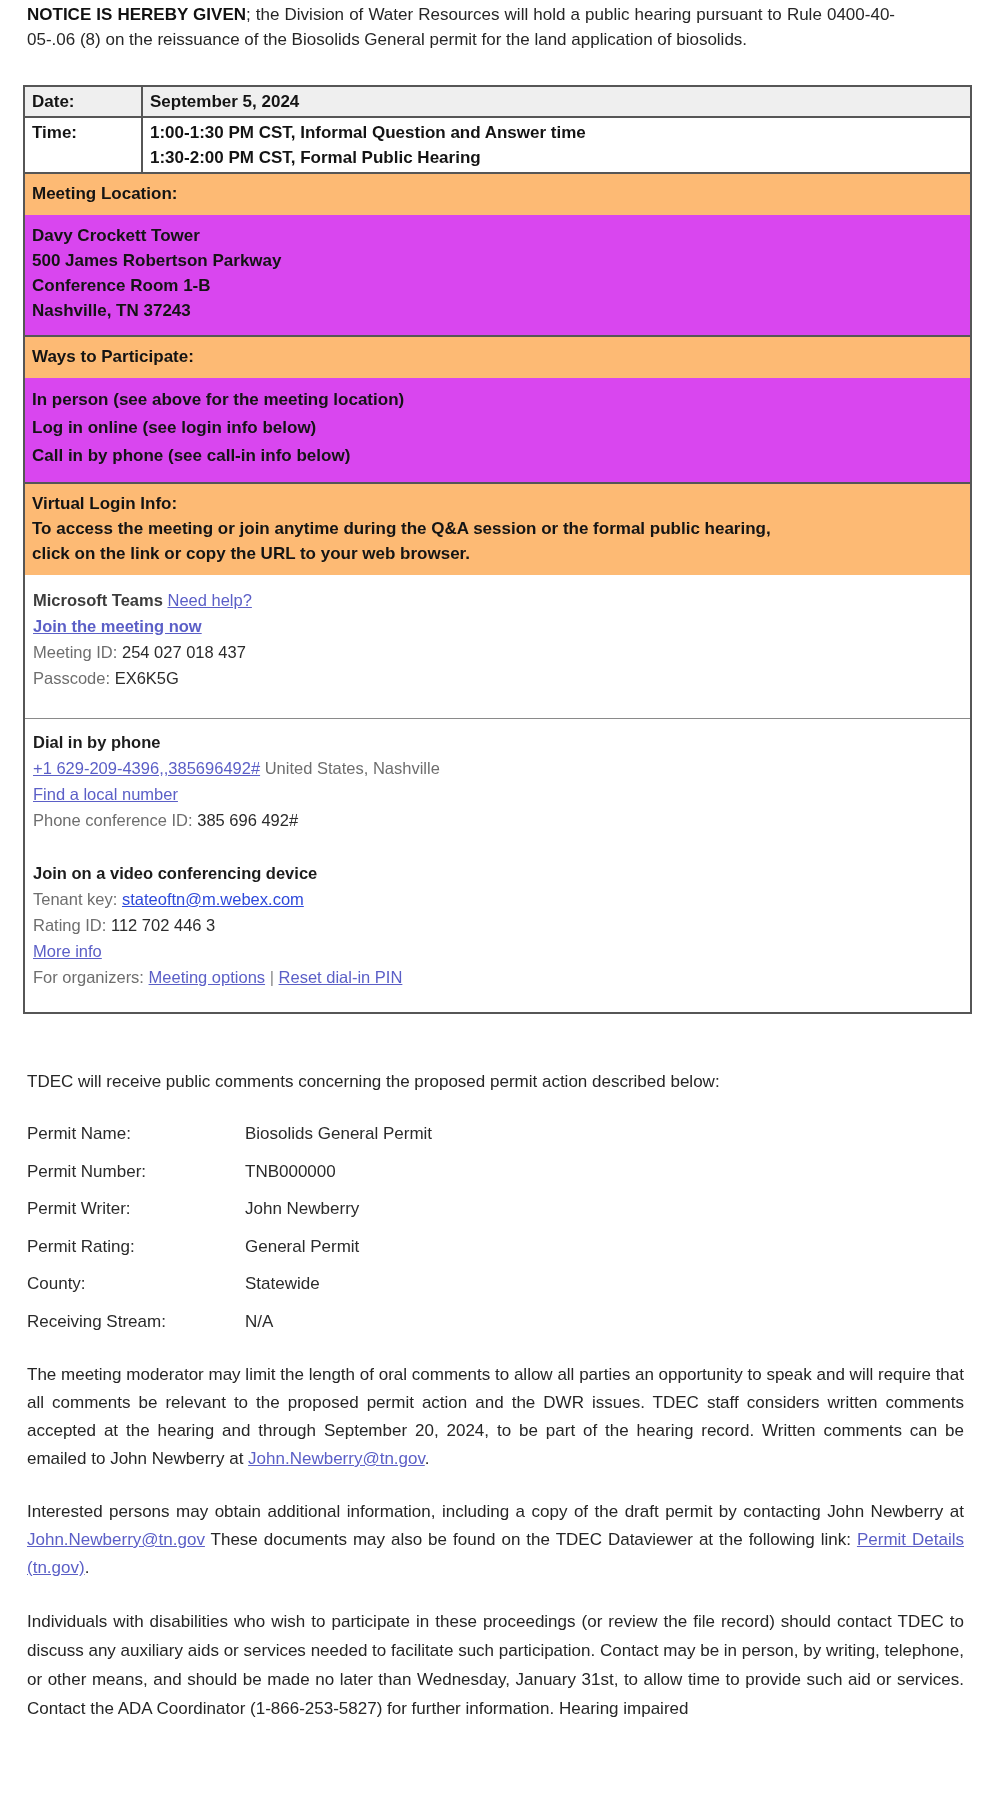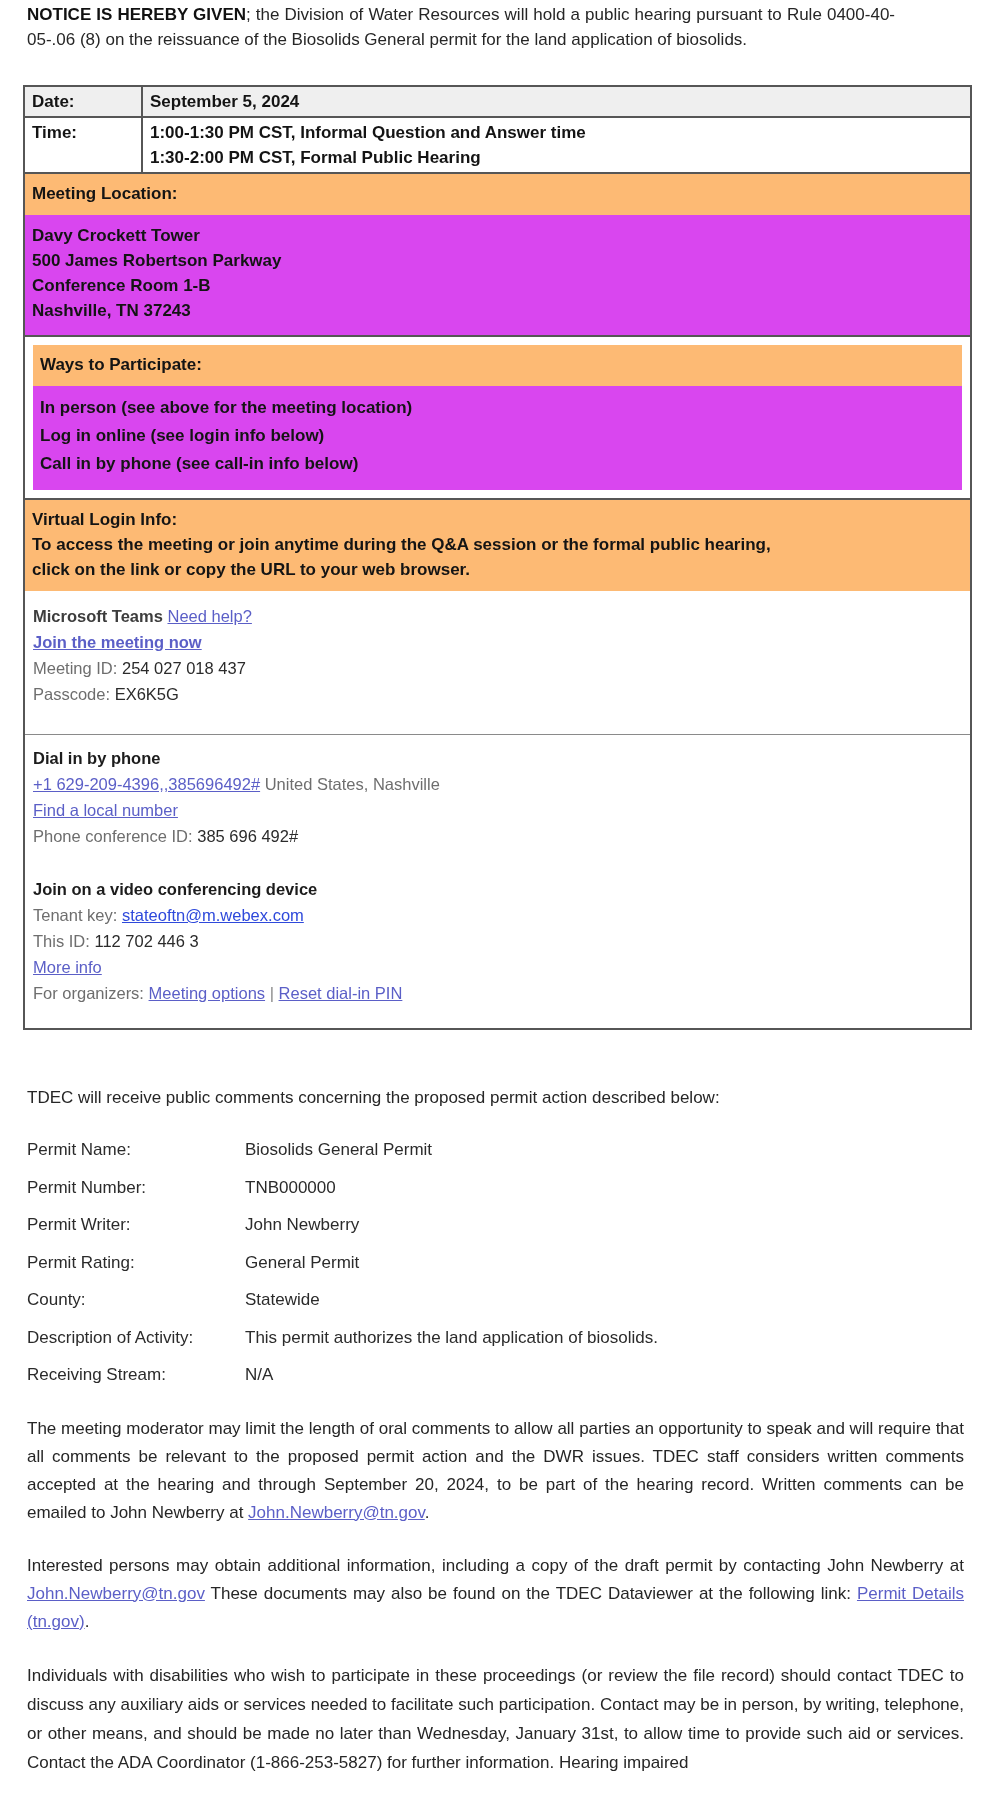--- a/index.html
+++ b/index.html
@@ -132,21 +132,21 @@
         <div class="section-hd">Meeting Location:</div>
         <div class="section-body">
           <div class="addr-line">Davy Crockett Tower</div>
           <div class="addr-line">500 James Robertson Parkway</div>
           <div class="addr-line">Conference Room 1-B</div>
           <div class="addr-line">Nashville, TN 37243</div>
         </div>
       </td>
     </tr>
     <tr>
-      <td colspan="2" style="padding:8px;">
+      <td colspan="2" style="padding:0;">
         <div class="section-hd">Ways to Participate:</div>
         <div class="section-body">
           <div class="ways-line">In person (see above for the meeting location)</div>
           <div class="ways-line">Log in online (see login info below)</div>
           <div class="ways-line">Call in by phone (see call-in info below)</div>
         </div>
       </td>
     </tr>
     <tr>
       <td colspan="2" style="padding:0;">
@@ -164,21 +164,21 @@
           <div class="tspacer"></div>
           <div class="tdivider"></div>
           <div class="tspacer-sm"></div>
           <div class="tline"><span class="tbold">Dial in by phone</span></div>
           <div class="tline"><a class="tlink">+1 629-209-4396,,385696492#</a> <span class="glabel">United States, Nashville</span></div>
           <div class="tline"><a class="tlink">Find a local number</a></div>
           <div class="tline"><span class="glabel">Phone conference ID:</span> <span class="gvalue">385 696 492#</span></div>
           <div class="tspacer"></div>
           <div class="tline"><span class="tbold">Join on a video conferencing device</span></div>
           <div class="tline"><span class="glabel">Tenant key:</span> <a class="weblink">stateoftn@m.webex.com</a></div>
-          <div class="tline"><span class="glabel">This ID:</span> <span class="gvalue">112 702 446 3</span></div>
+          <div class="tline"><span class="glabel">Rating ID:</span> <span class="gvalue">112 702 446 3</span></div>
           <div class="tline"><a class="tlink">More info</a></div>
           <div class="tline"><span class="glabel">For organizers:</span> <a class="tlink">Meeting options</a> <span class="sep">|</span> <a class="tlink">Reset dial-in PIN</a></div>
         </div>
       </td>
     </tr>
   </tbody>
     </table>
 
   <p class="intro-line">TDEC will receive public comments concerning the proposed permit action described below:</p>
 
@@ -197,24 +197,20 @@
       </div>
     <div class="permit-row">
         <span class="plabel">Permit Rating:</span>
         <span>General Permit</span>
       </div>
     <div class="permit-row">
         <span class="plabel">County:</span>
         <span>Statewide</span>
       </div>
     <div class="permit-row">
-        <span class="plabel">Description of Activity:</span>
-        <span>This permit authorizes the land application of biosolids.</span>
-      </div>
-    <div class="permit-row">
         <span class="plabel">Receiving Stream:</span>
         <span>N/A</span>
       </div>
   </div>
 
   <p class="body-para"><span>The meeting moderator may limit the length of oral comments to allow all parties an opportunity to speak and will require that all comments be relevant to the proposed permit action and the DWR issues. TDEC staff considers written comments accepted at the hearing and through September 20, 2024, to be part of the hearing record. Written comments can be emailed to John Newberry at </span><a class="plink">John.Newberry@tn.gov</a><span>.</span></p>
 
   <p class="body-para"><span>Interested persons may obtain additional information, including a copy of the draft permit by contacting John Newberry at </span><a class="plink">John.Newberry@tn.gov</a><span>  These documents may also be found on the TDEC Dataviewer at the following link:  </span><a class="plink">Permit Details (tn.gov)</a><span>.</span></p>
 
   <p class="body-para ada">Individuals with disabilities who wish to participate in these proceedings (or review the file record) should contact TDEC to discuss any auxiliary aids or services needed to facilitate such participation. Contact may be in person, by writing, telephone, or other means, and should be made no later than Wednesday, January 31st, to allow time to provide such aid or services. Contact the ADA Coordinator (1-866-253-5827) for further information. Hearing impaired</p>

